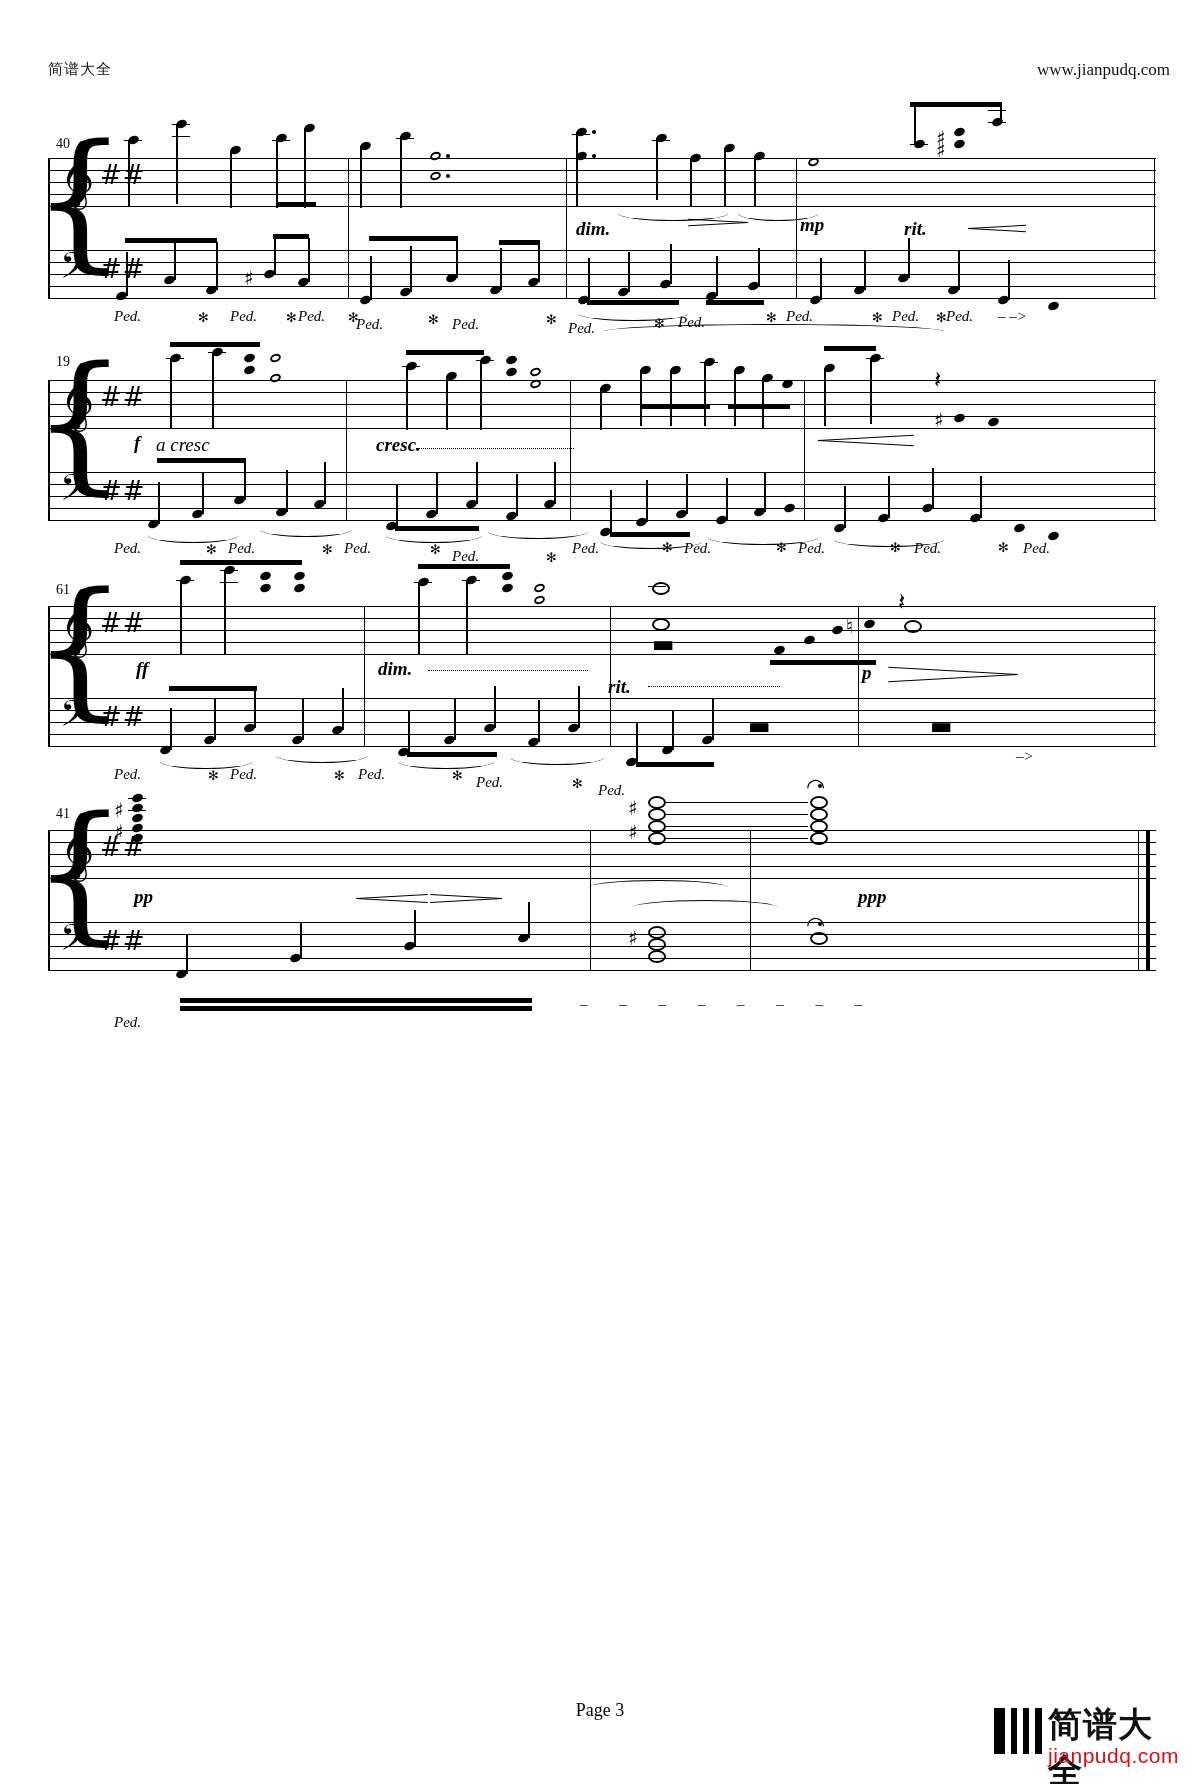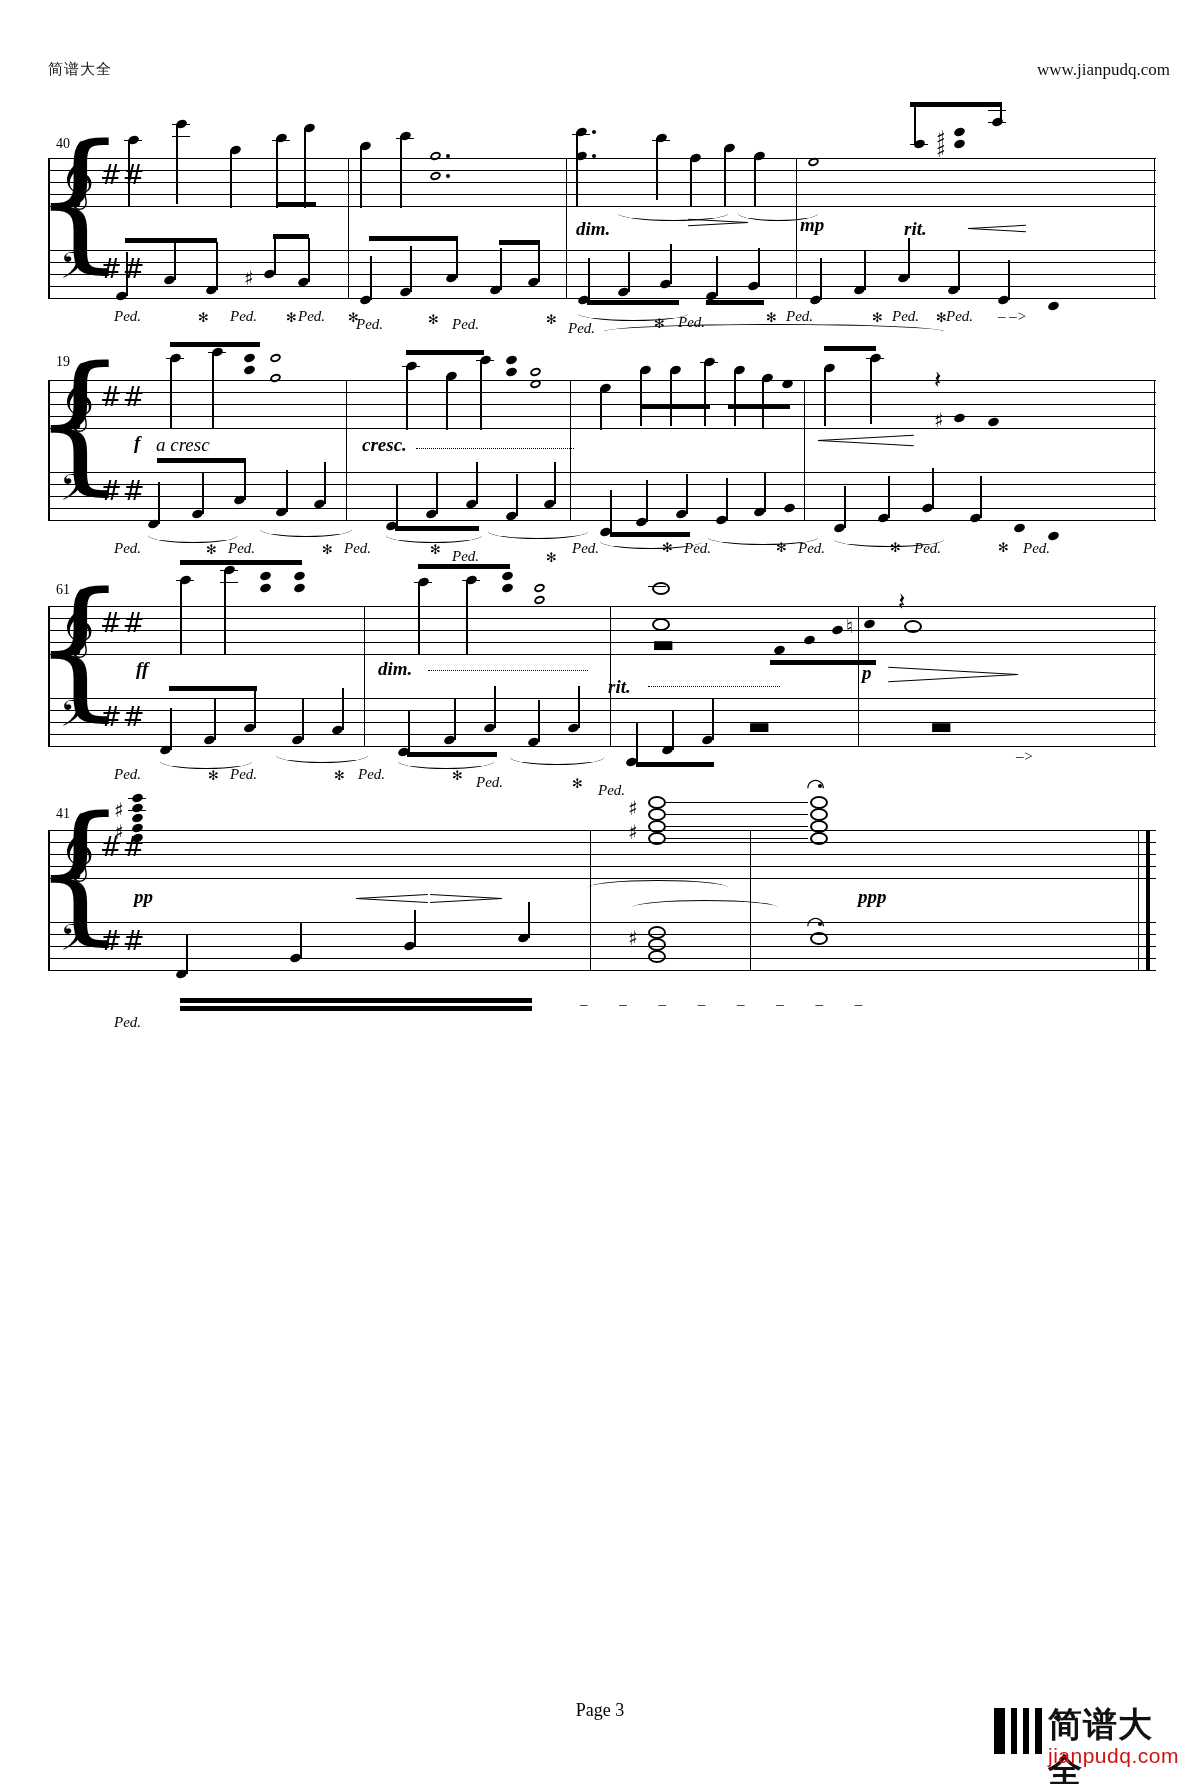--- a/index.html
+++ b/index.html
@@ -575,21 +575,21 @@
     <div class="slur" style="left:212px; top:190px; width:92px;"></div>
     <div class="slur" style="left:338px; top:196px; width:96px;"></div>
     <div class="slur" style="left:440px; top:192px; width:100px;"></div>
     <div class="slur" style="left:552px; top:202px; width:102px;"></div>
     <div class="slur" style="left:660px; top:198px; width:110px;"></div>
     <div class="slur" style="left:786px; top:200px; width:110px;"></div>
     <div class="slur up" style="left:556px; top:-8px; width:340px;"></div>
 
     <div class="mark" style="left:86px; top:100px;">f</div>
     <div class="mark plain" style="left:108px; top:102px;">a cresc</div>
-    <div class="mark" style="left:314px; top:102px;">cresc.</div>
+    <div class="mark" style="left:328px; top:102px;">cresc.</div>
     <div class="dashes" style="left:368px; top:116px; width:158px;"></div>
     <div class="hair cresc" style="left:770px; top:102px; width:96px;"></div>
 
     <div class="ped" style="left:66px; top:208px;">Ped.</div>
     <div class="pedstar" style="left:158px; top:210px;">✻</div>
     <div class="ped" style="left:180px; top:208px;">Ped.</div>
     <div class="pedstar" style="left:274px; top:210px;">✻</div>
     <div class="ped" style="left:296px; top:208px;">Ped.</div>
     <div class="pedstar" style="left:382px; top:210px;">✻</div>
     <div class="ped" style="left:404px; top:216px;">Ped.</div>

